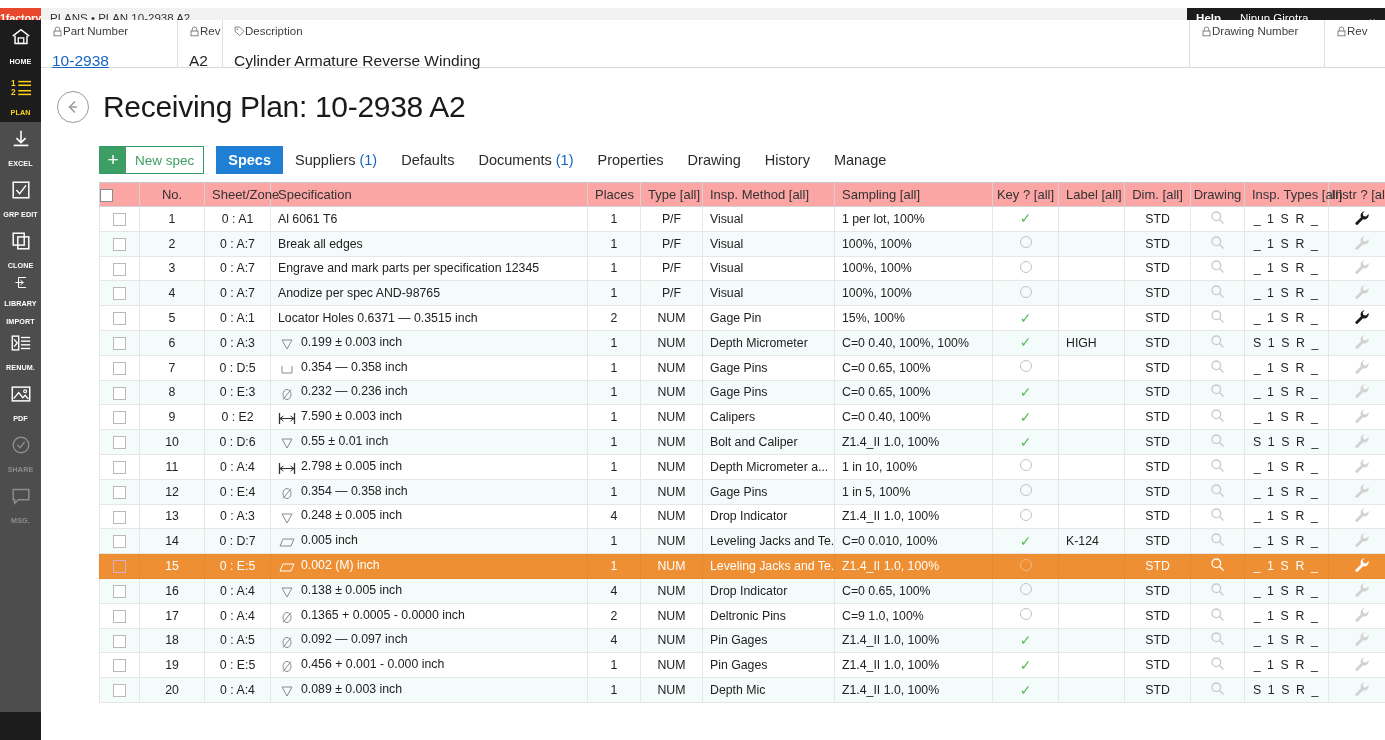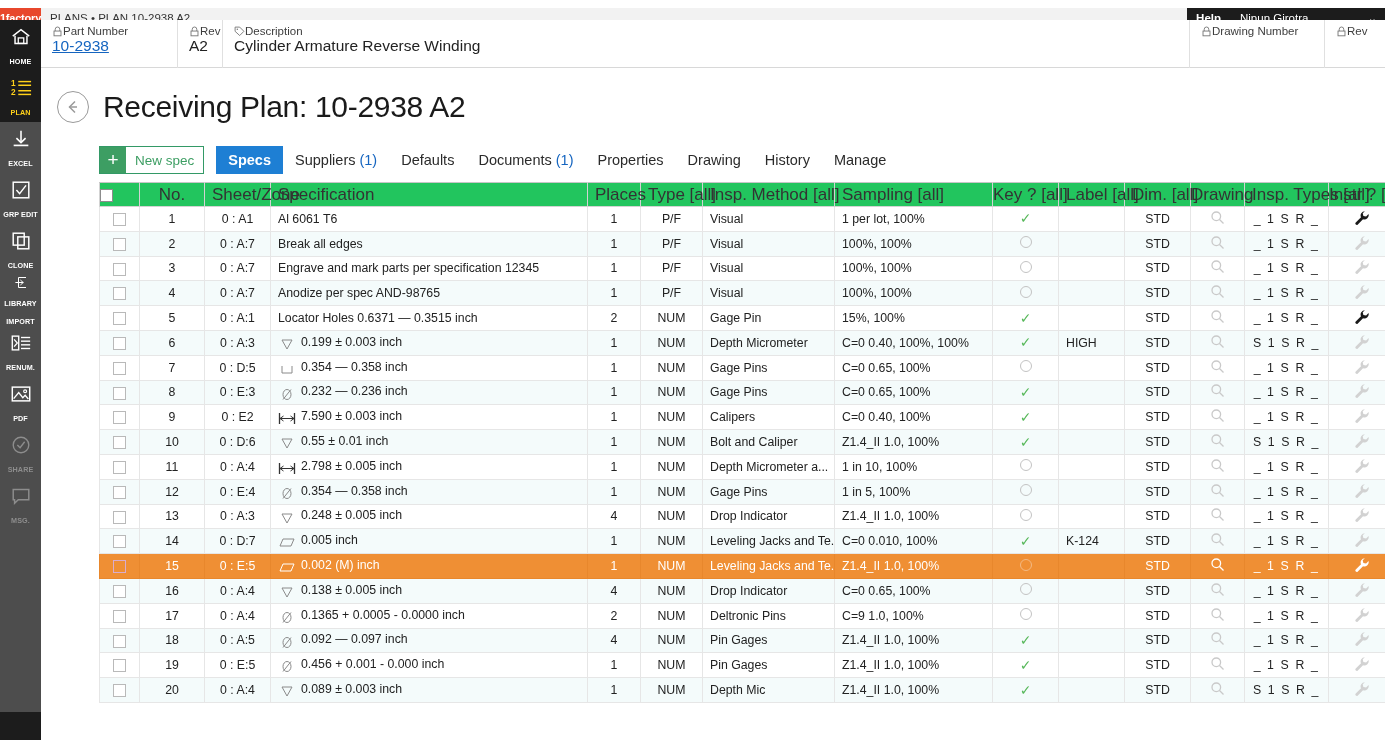--- a/index.html
+++ b/index.html
@@ -49,21 +49,21 @@
   .rail-ico { width: 22px; height: 22px; display: block; }
   .rail-bottom { position: absolute; bottom: 0; left: 0; width: 41px; height: 28px; background: #1c1c1c; }
 
   
   .parthdr {
     position: absolute; top: 20px; left: 41px; width: 1344px; height: 48px;
     background: #fff; border-bottom: 1px solid #d8d8d8; display: flex;
   }
   .pf { border-right: 1px solid #e0e0e0; padding: 5px 10px 0 11px; height: 48px; }
   .pf-lab { font-size: 11.5px; color: #3d3d3d; display: flex; align-items: center; }
-  .pf-val { font-size: 15.5px; color: #222; margin-top: 0; }
+  .pf-val { font-size: 15.5px; color: #222; margin-top: 15px; }
   .pf-val a { color: #1565c0; text-decoration: underline; }
   .pf-pn { width: 137px; }
   .pf-rev { width: 45px; }
   .pf-desc { flex: 1; border-right: 1px solid #e0e0e0; }
   .pf-dwg { width: 135px; }
   .pf-rev2 { width: 60px; border-right: none; }
   .lock-ico, .tag-ico { width: 11px; height: 11px; flex: none; }
 
   
   .page-title-row { position: absolute; top: 90px; left: 57px; display: flex; align-items: center; gap: 14px; }
@@ -84,22 +84,22 @@
   }
   .newspec .txt { padding: 0 9px; display: flex; align-items: center; font-size: 13.5px; color: #3d9e63; background: #fff; }
   .tab { padding: 0 12px; display: flex; align-items: center; font-size: 14.5px; color: #2b2b2b; height: 28px; }
   .tab.active { background: #1e7fd4; color: #fff; font-weight: bold; }
   .tab .cnt { color: #1565c0; margin-left: 4px; }
 
   
   .tbl-wrap { position: absolute; top: 182px; left: 99px; width: 1286px; }
   table.specs { border-collapse: collapse; width: 1286px; table-layout: fixed; font-size: 12.3px; color: #222; }
   table.specs th {
-    background: #22c55e; border: 1px solid #d3d3d3; border-top: 1px solid #c6c6c6;
-    font-weight: normal; font-size: 17px; color: #333; height: 24px;
+    background: #fca5a5; border: 1px solid #d3d3d3; border-top: 1px solid #c6c6c6;
+    font-weight: normal; font-size: 13px; color: #333; height: 24px;
     text-align: left; padding: 0 7px; white-space: nowrap;
   }
   table.specs td {
     border: 1px solid #e6e6e6; height: 24.8px; padding: 0 7px; white-space: nowrap; overflow: hidden;
   }
   tr.alt td { background: #f4fbfb; }
   tr.sel td { background: #ef8f34 !important; color: #fff; border-color: #e8872c; }
   .c-chk { width: 40px; text-align: center; padding: 0 !important; }
   .c-no  { width: 65px; text-align: center; }
   .c-sz  { width: 66px; text-align: center; }

